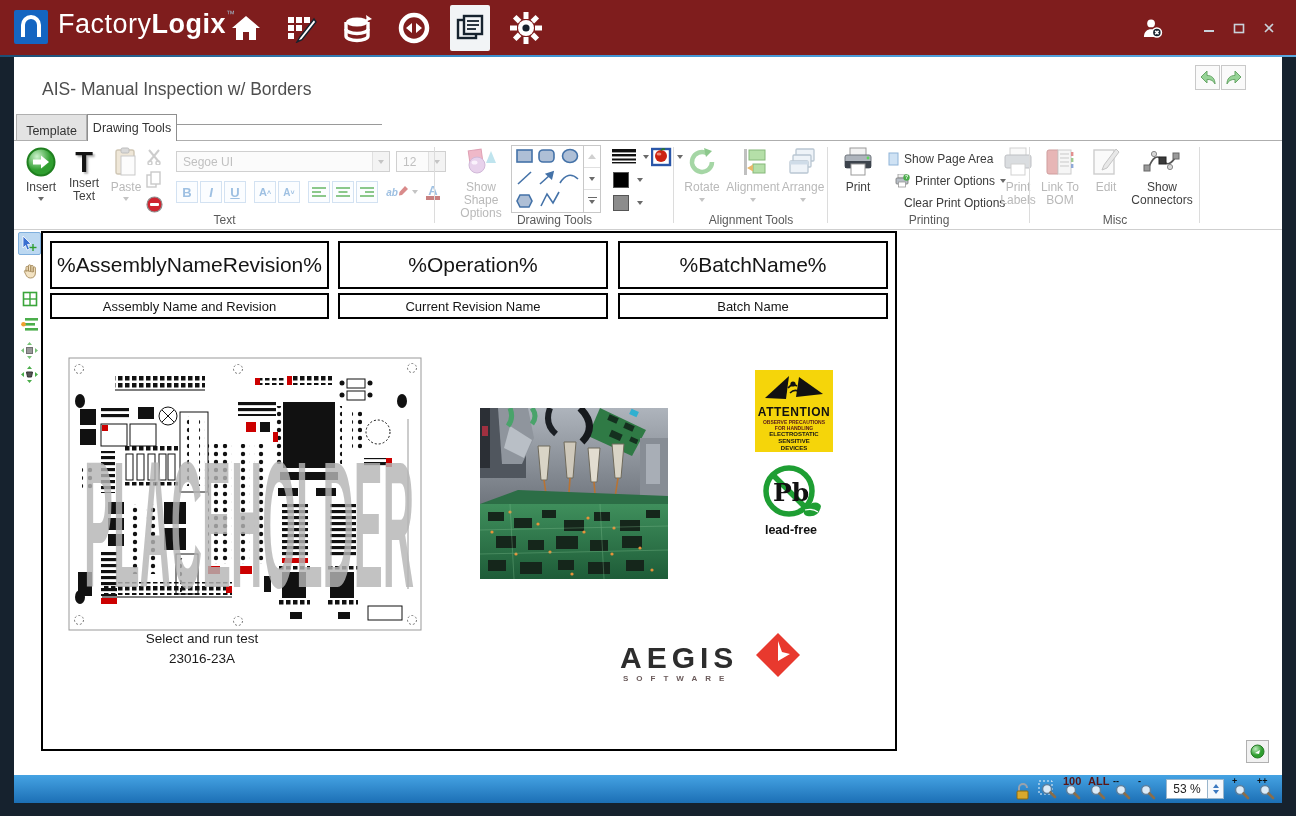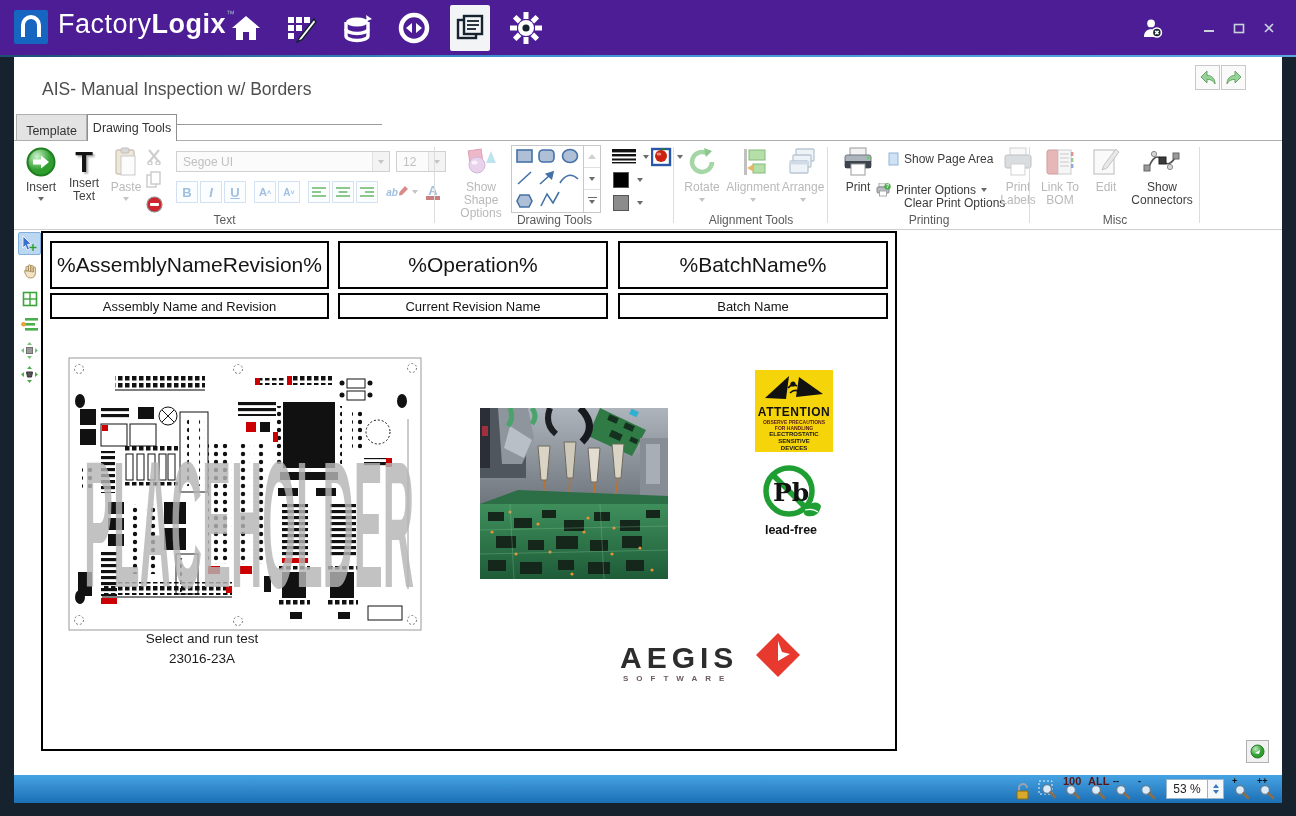--- a/index.html
+++ b/index.html
@@ -1,21 +1,21 @@
 <!DOCTYPE html>
 <html><head>
 <meta charset="utf-8">
 <style>
   * { margin:0; padding:0; box-sizing:border-box; }
   html,body { width:1296px; height:816px; overflow:hidden; }
   body { background:#16222e; font-family:"Liberation Sans","DejaVu Sans",sans-serif; position:relative; }
   .abs { position:absolute; }
 
   
-  .topbar { position:absolute; left:0; top:0; width:1296px; height:55px; background:#4c1d95; }
+  .topbar { position:absolute; left:0; top:0; width:1296px; height:55px; background:#7f1d1d; }
   .logo-badge { position:absolute; left:14px; top:10px; width:34px; height:34px; background:#1565c1; border-radius:2px; display:flex; align-items:center; justify-content:center; }
   .brand { position:absolute; left:58px; top:9px; font-size:27px; color:#fff; letter-spacing:.5px; white-space:nowrap; }
   .brand .light { font-weight:400; }
   .brand .bold { font-weight:700; }
   .brand .tm { font-size:9px; color:#9fb2c4; vertical-align:top; }
   .navicons { position:absolute; left:226px; top:0; height:55px; display:flex; align-items:center; gap:16px; }
   .navbtn { width:40px; height:46px; display:flex; align-items:center; justify-content:center; border-radius:2px; }
   .navbtn.active { background:#f2f4f6; }
   .winctl { position:absolute; top:0; right:0; height:55px; display:flex; align-items:center; gap:8px; padding-right:16px; }
   .ctl { width:22px; height:22px; display:flex; align-items:center; justify-content:center; }
@@ -432,21 +432,21 @@
           <circle cx="26" cy="11" r="1.4" fill="#59d659"></circle>
         </svg>
         <div class="ilabel">Print</div>
       </div>
       <div class="stackitem" style="top:10px;left:60px;">
         <svg width="11" height="14" viewBox="0 0 11 14">
             <rect x="1" y="1" width="9" height="12" fill="#cfe2f4" stroke="#8fb4d8"></rect>
           </svg>
         <span>Show Page Area</span>
       </div>
-      <div class="stackitem" style="top:32px;left:48px;margin-top:9px;">
+      <div class="stackitem" style="top:32px;left:67px;">
         <svg width="15" height="14" viewBox="0 0 15 14">
           <rect x="3" y="0" width="8" height="4" fill="#eee" stroke="#999" stroke-width=".8"></rect>
           <rect x="1" y="4" width="12" height="6" rx="1" fill="#b8bec6" stroke="#777" stroke-width=".8"></rect>
           <rect x="3.5" y="8" width="7" height="5" fill="#fff" stroke="#999" stroke-width=".8"></rect>
           <circle cx="11.5" cy="3.5" r="3.2" fill="#4cae4c"></circle>
             <text x="11.5" y="5.4" font-size="5" fill="#fff" text-anchor="middle" font-weight="bold">?</text>
         </svg>
         <span>Printer Options</span>
         <span class="caret"></span>
       </div>

